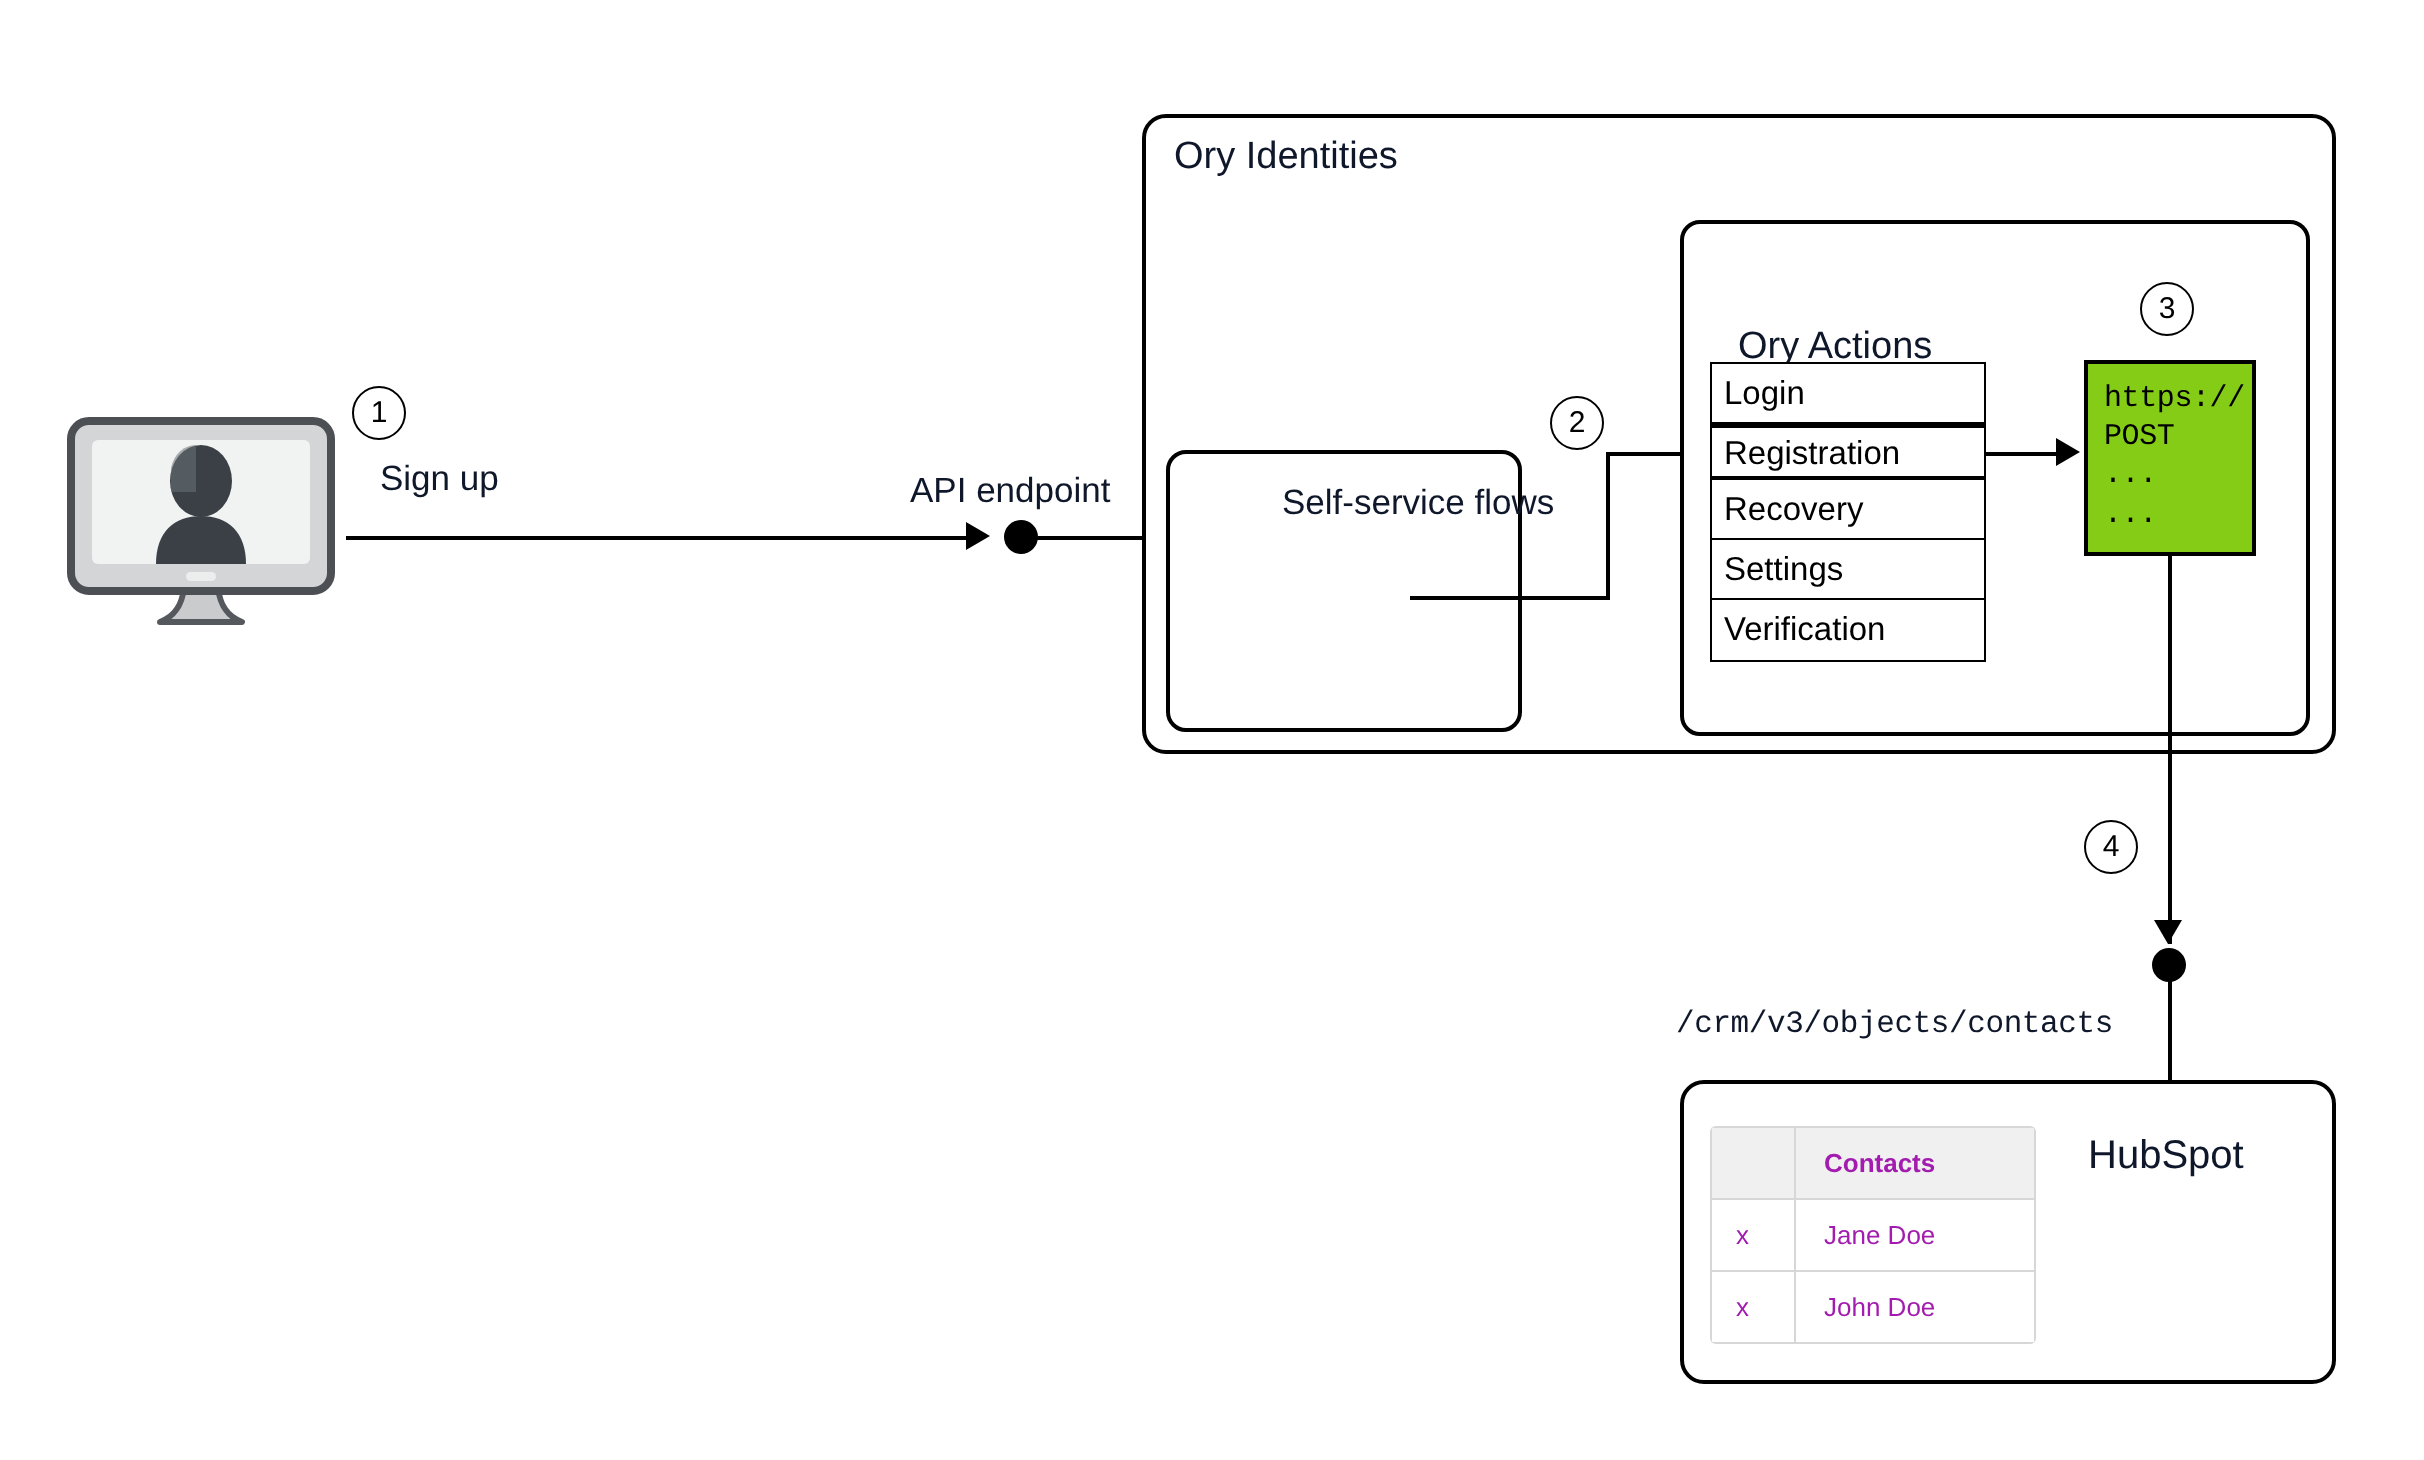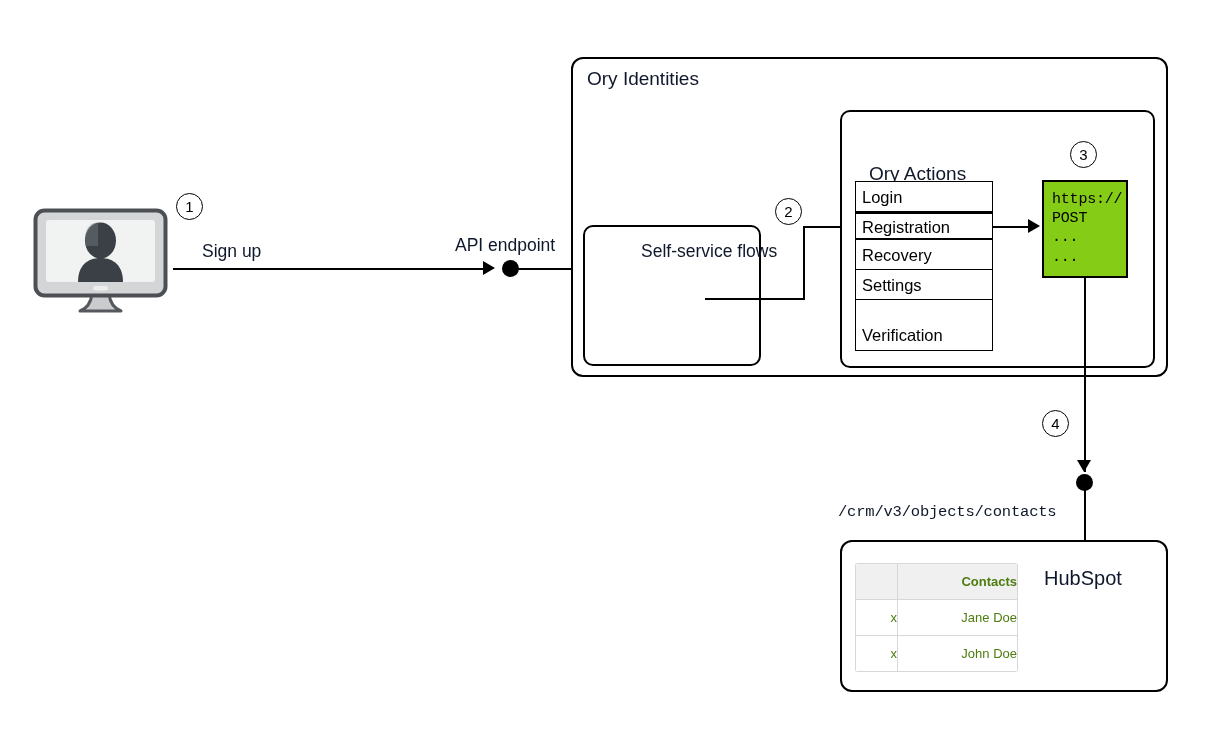--- a/index.html
+++ b/index.html
@@ -112,21 +112,21 @@
   .action-row {
     height: 30px;
     line-height: 30px;
     padding-left: 6px;
     font-size: 16.5px;
     box-sizing: border-box;
     border-bottom: 1.6px solid #000000;
     background: #ffffff;
     white-space: nowrap;
   }
-  .action-row:last-child { border-bottom: none; margin-top: 20px; }
+  .action-row:last-child { border-bottom: none; }
   .action-row.highlight {
     border-top: 2.6px solid #000000;
     border-bottom: 2.6px solid #000000;
     height: 28px;
     line-height: 27px;
   }
 
   
   .codebox {
     position: absolute;
@@ -144,23 +144,23 @@
     background: #ffffff;
     border-radius: 3px;
     overflow: hidden;
   }
   .hs-table th, .hs-table td {
     border: 1px solid #d7d7d7;
     padding: 0;
     height: 36px;
     box-sizing: border-box;
     font-weight: normal;
-    text-align: right;
+    text-align: left;
     vertical-align: middle;
-    color: #4d7c0f;
+    color: #a21caf;
   }
   .hs-table th { background: #f0f0f0; font-weight: bold; font-size: 13px; }
   .hs-col-mark { width: 42px; padding-left: 12px !important; }
   .hs-col-name { width: 120px; padding-left: 14px !important; }
 
   
   .monitor { position: absolute; }
 </style>
 </head>
 <body>
@@ -181,21 +181,21 @@
       <ellipse cx="67.5" cy="32.5" rx="15.5" ry="18" fill="#3a4046"></ellipse>
 
       <path d="M45 74 C 45 58, 54 50, 67.5 50 C 81 50, 90 58, 90 74 Z" fill="#3a4046"></path>
 
       <path d="M52.5 26 C 54 19, 59 14.5, 65 14.5 L 65 38 L 52.5 38 Z" fill="#6c7278" opacity="0.55"></path>
     </svg>
   </div>
 
   <div class="step-circle" style="left:176px; top:193px;">1</div>
 
-  <div class="label" style="left:202px; top:229px;margin-top:12px;">Sign up</div>
+  <div class="label" style="left:190px; top:229px;">Sign up</div>
 
   <div class="hline" style="left:173px; top:268px; width:310px;"></div>
   <div class="arrowhead-r" style="left:483px; top:261px;"></div>
 
   <div class="label" style="left:455px; top:235px;">API endpoint</div>
 
   <div class="dot" style="left:502px; top:260px;"></div>
   <div class="hline" style="left:517px; top:268px; width:56px;"></div>
 
   <div class="rbox" style="left:571px; top:57px; width:597px; height:320px;"></div>

